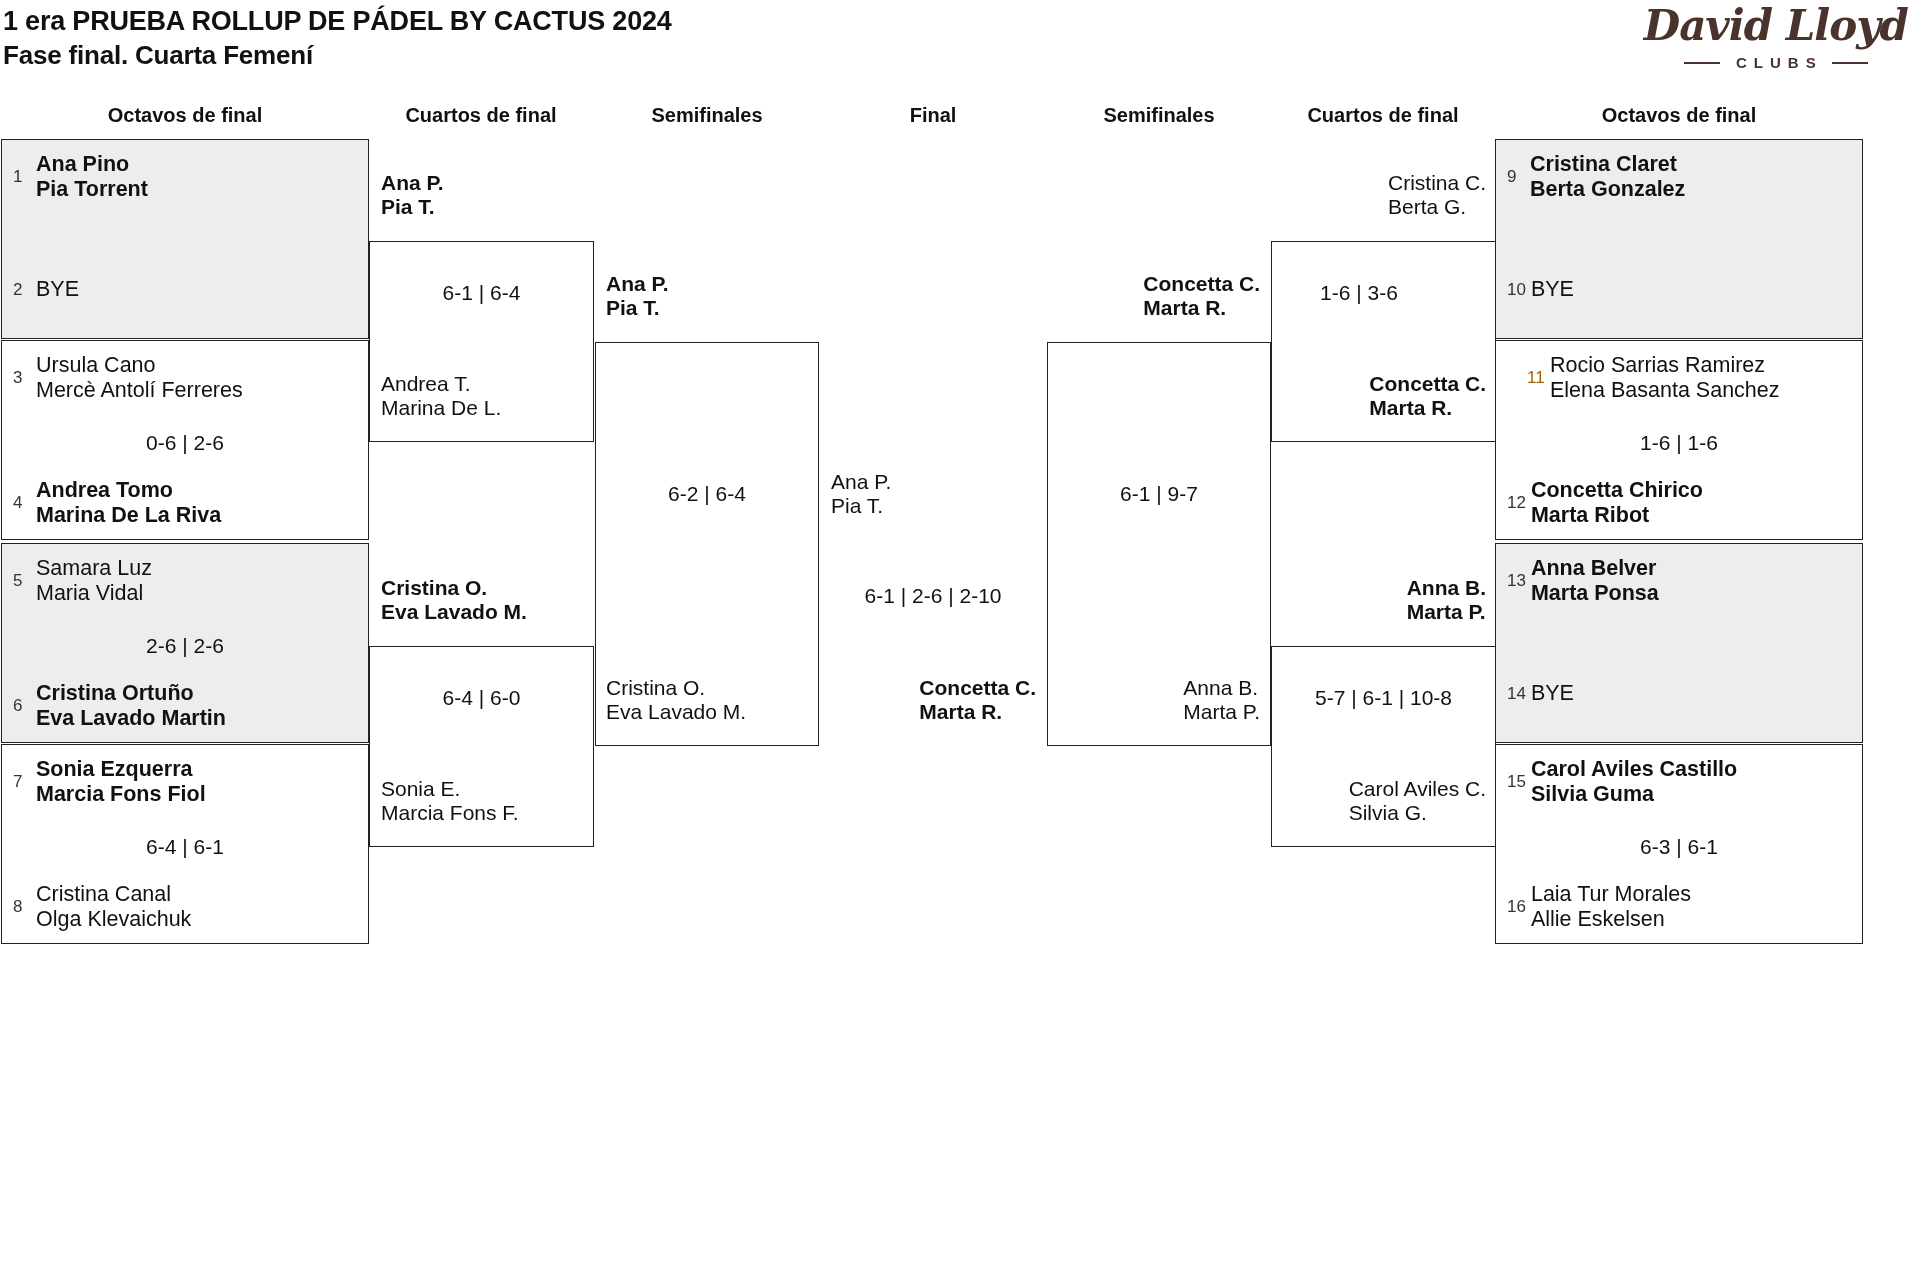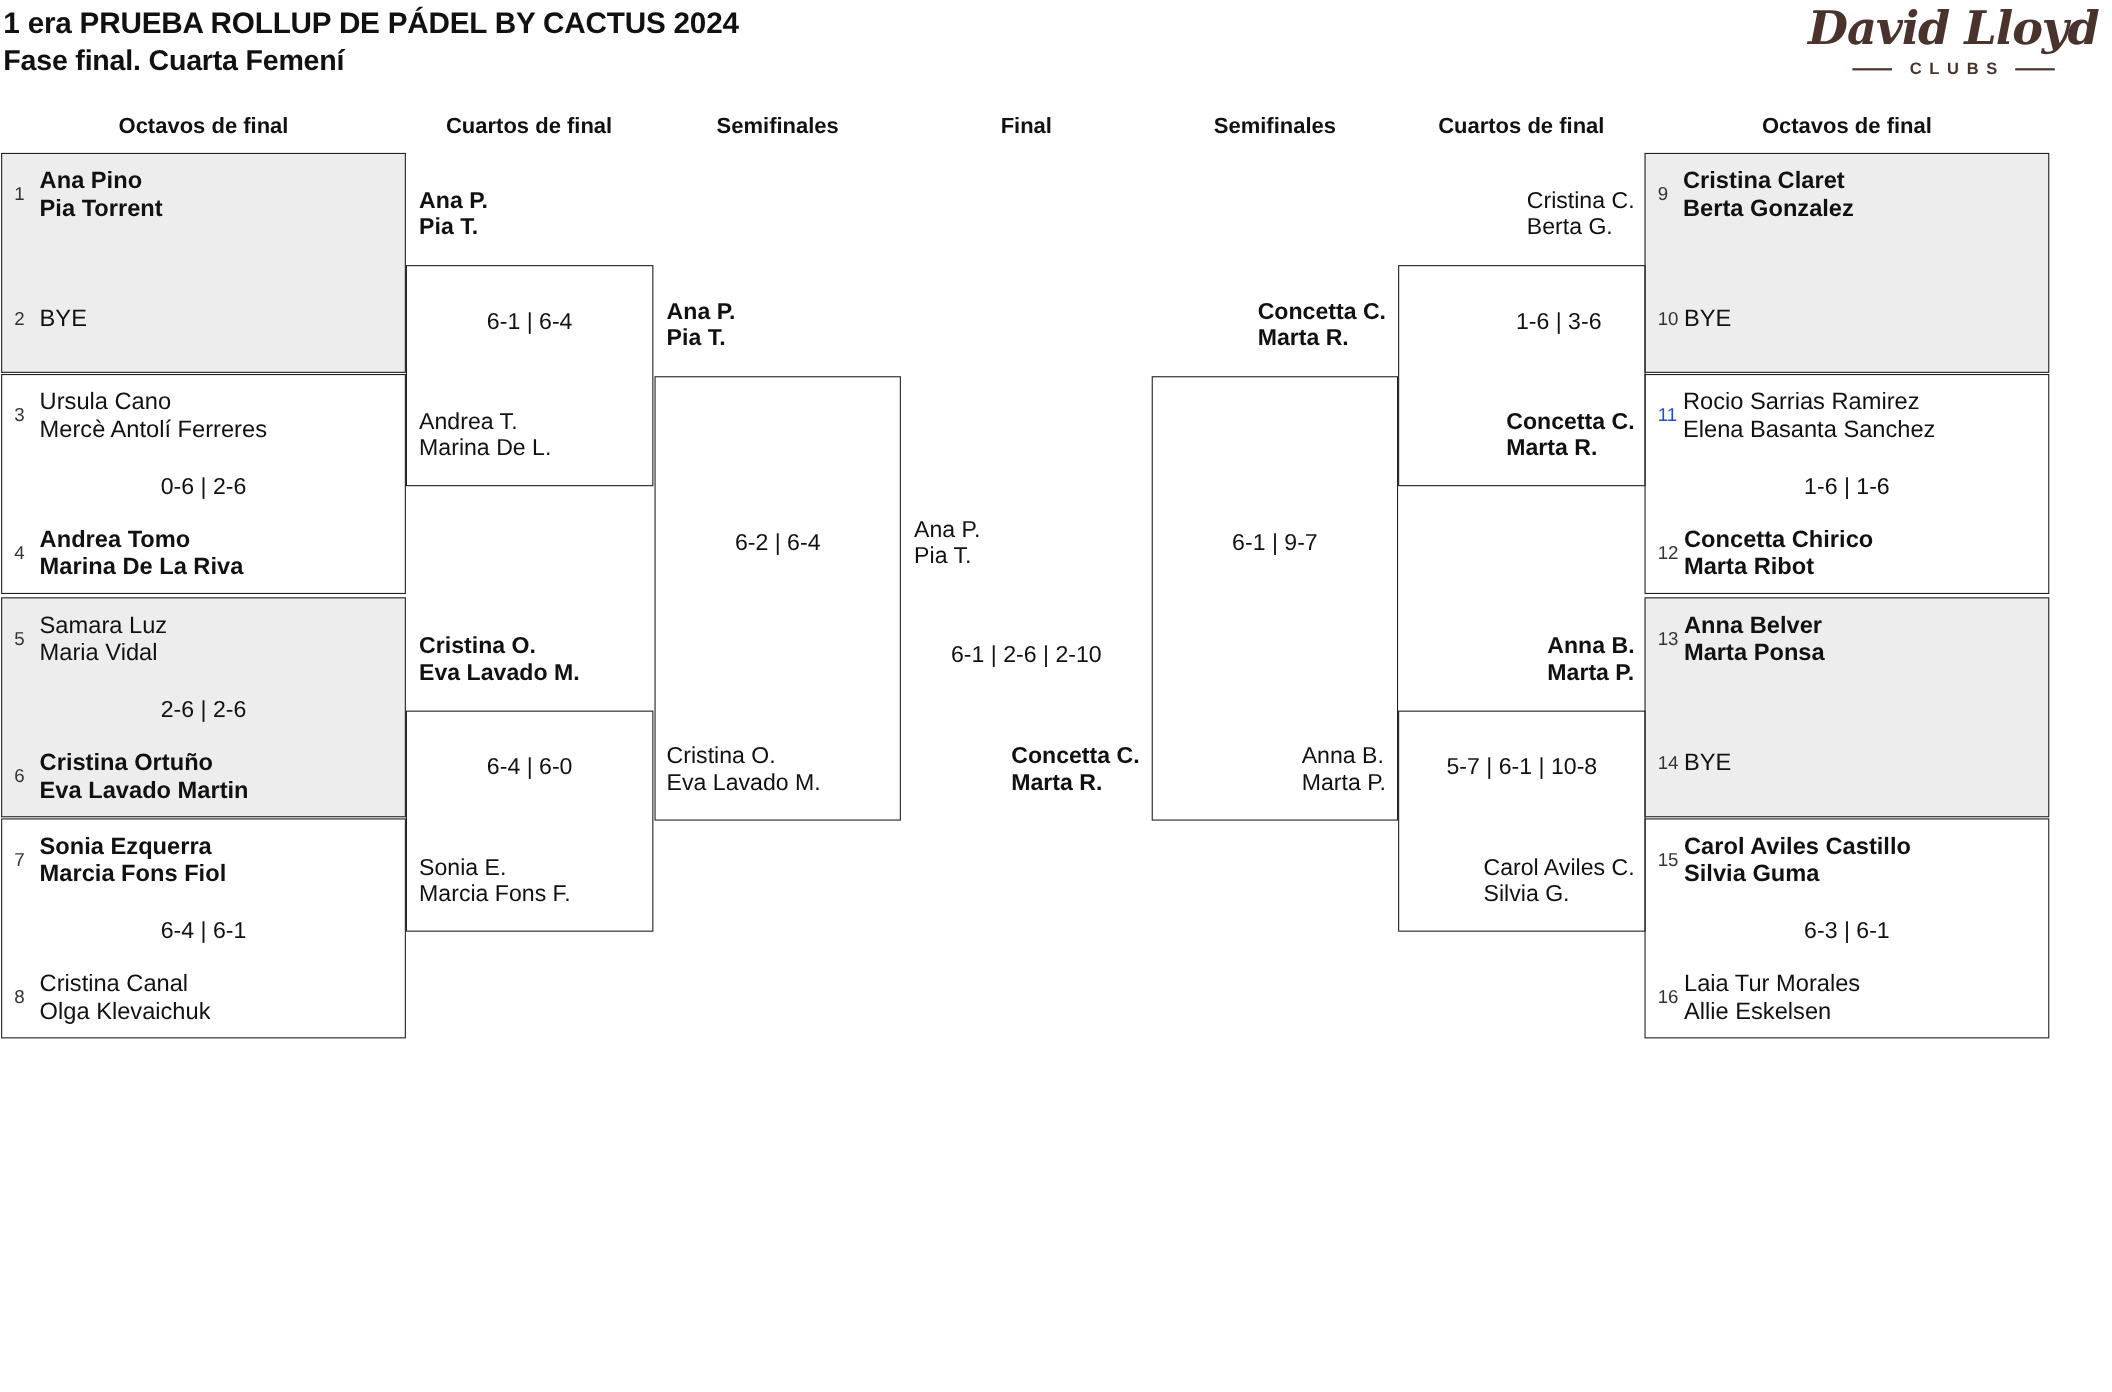--- a/index.html
+++ b/index.html
@@ -135,21 +135,21 @@
         </div>
         <div class="pair bot single">
           <div class="seed" style="color: rgb(51, 51, 51);">10</div>
           <div class="names">
             <div class="">BYE</div>
           </div>
         </div>
       </div>
       <div class="box" style="left: 1495px; top: 340px; width: 368px; height: 200px; border-color: rgb(34, 34, 34);">
         <div class="pair top">
-          <div class="seed" style="color: #1d4ed8;">11</div>
+          <div class="seed" style="color: #a16207; margin-left: 20px;">11</div>
           <div class="names">
             <div class="">Rocio Sarrias Ramirez</div>
             <div class="">Elena Basanta Sanchez</div>
           </div>
         </div>
         <div class="pair bot">
           <div class="seed" style="color: rgb(51, 51, 51);">12</div>
           <div class="names bold">
             <div class="">Concetta Chirico</div>
             <div class="">Marta Ribot</div>
@@ -211,21 +211,21 @@
       <div class="score-float" style="left: 481.5px; top: 698px;">6-4 | 6-0</div>
       <div class="box" style="left: 1271px; top: 241px; width: 225px; height: 201px; border-color: rgb(34, 34, 34); background: transparent;"></div>
       <div class="label rt" style="right: 434px; top: 171px;">
         <div class="">Cristina C.</div>
         <div class="">Berta G.</div>
       </div>
       <div class="label rt bold" style="right: 434px; top: 372px;">
         <div class="">Concetta C.</div>
         <div class="">Marta R.</div>
       </div>
-      <div class="score-float" style="left: 1417px; top: 293px;">1-6 | 3-6</div>
+      <div class="score-float" style="left: 1359px; top: 293px;">1-6 | 3-6</div>
       <div class="box" style="left: 1271px; top: 646px; width: 225px; height: 201px; border-color: rgb(34, 34, 34); background: transparent;"></div>
       <div class="label rt bold" style="right: 434px; top: 576px;">
         <div class="">Anna B.</div>
         <div class="">Marta P.</div>
       </div>
       <div class="label rt" style="right: 434px; top: 777px; margin-left: 41px;">
         <div class="">Carol Aviles C.</div>
         <div class="">Silvia G.</div>
       </div>
       <div class="score-float" style="left: 1383.5px; top: 698px;">5-7 | 6-1 | 10-8</div>

